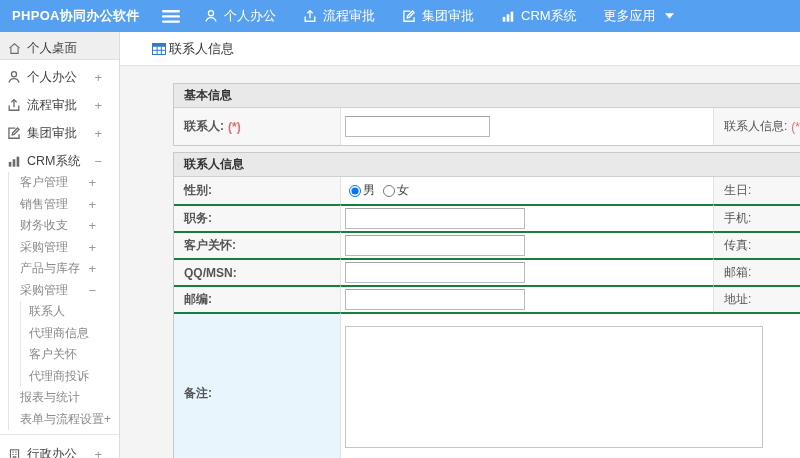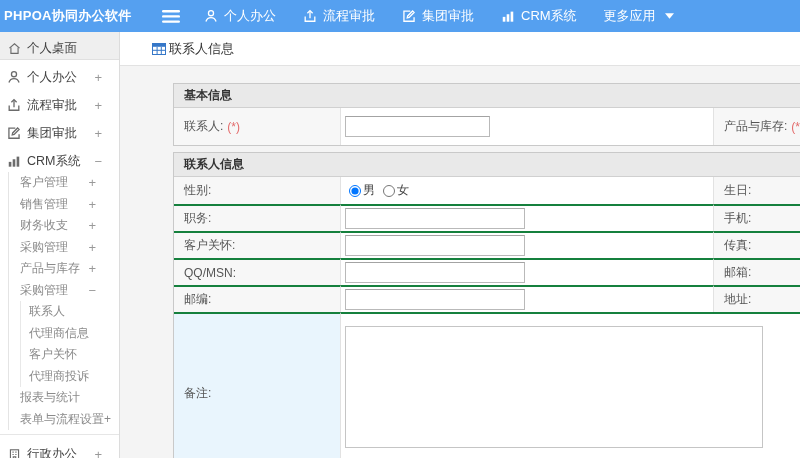--- a/index.html
+++ b/index.html
@@ -3,21 +3,21 @@
 <meta charset="utf-8">
 <style>
   * { margin:0; padding:0; box-sizing:border-box; }
   html,body { width:800px; height:458px; overflow:hidden;
     font-family:"Liberation Sans","DejaVu Sans",sans-serif; background:#f4f4f4; }
   .page { position:relative; width:800px; height:458px; overflow:hidden; }
 
   
   .topbar { position:absolute; top:0; left:0; width:800px; height:32px;
     background:#55a0f0; color:#fff; display:flex; align-items:center; z-index:5; }
-  .logo { width:150px; padding-left:4px; font-size:13px; font-weight:bold; letter-spacing:0.3px; }
+  .logo { width:150px; padding-left:12px; font-size:13px; font-weight:bold; letter-spacing:0.3px; }
   .hamburger { margin:0 16px 0 12px; display:flex; align-items:center; cursor:pointer; }
   .top-menu { display:flex; align-items:center; gap:27px; margin-left:8px; }
   .top-menu-item { display:flex; align-items:center; gap:6px; font-size:13px; cursor:pointer; white-space:nowrap; }
   .icon { display:inline-flex; align-items:center; justify-content:center; line-height:0; }
 
   
   .sidebar { position:absolute; top:32px; left:0; width:120px; height:426px;
     background:#fff; border-right:1px solid #dcdcdc; overflow:hidden; }
   .side-item { display:flex; align-items:center; cursor:pointer; color:#555; }
   .side-item.level1 { height:28px; padding:6px 0 0 7px; font-size:12.5px; color:#444; }
@@ -47,21 +47,21 @@
   .form-table { width:720px; border:1px solid #c9c9c9; background:#fff; }
   .form-table + .form-table { margin-top:6px; }
   .section-title { height:24px; background:#e9e9e9; border-bottom:1px solid #d0d0d0;
     display:flex; align-items:center; padding-left:10px; font-size:12px; font-weight:bold; color:#333; }
   .form-row { display:grid; grid-template-columns:167px 372px 179px; height:27px; }
   .sec-0 .form-row { height:37px; }
   .form-row.note { grid-template-columns:167px 551px; height:160px; }
   .form-row + .form-row .cell { border-top:2px solid #15803d; }
   .cell { display:flex; align-items:center; overflow:hidden; }
   .cell-label { background:#f7f7f7; border-right:1px solid #e2e2e2; padding-left:10px;
-    font-size:12px; color:#555; }
+    font-size:12px; color:#555;font-weight:bold; }
   .cell-label.hl { background:#e9f5fd; }
   .cell-input { background:#fff; padding-left:4px; }
   .cell-rlabel { background:#f7f7f7; border-left:1px solid #e2e2e2; padding-left:10px;
     font-size:12px; color:#555; }
   .req { color:#e36c6c; margin-left:4px; font-size:12px; }
   input[type=text] { height:21px; border:1px solid #b9b9b9; border-top-color:#a3a3a3;
     font-size:12px; padding:0 3px; background:#fff; }
   .radio-group { display:flex; align-items:center; gap:8px; font-size:12px; color:#444; padding-left:4px; }
   .radio-opt { display:flex; align-items:center; gap:2px; cursor:pointer; }
   .radio-opt input { width:12px; height:12px; }
@@ -266,21 +266,21 @@
           <div class="section-title">基本信息</div>
           <div class="form-row">
             <div class="cell cell-label">
               <span>联系人:</span>
               <span class="req">(*)</span>
             </div>
             <div class="cell cell-input">
               <input type="text" style="width: 145px;">
             </div>
             <div class="cell cell-rlabel">
-              <span>产品与库存:</span>
+              <span>联系人信息:</span>
               <span class="req">(*)</span>
             </div>
           </div>
         </div>
         <div class="form-table sec-1">
           <div class="section-title">联系人信息</div>
           <div class="form-row">
             <div class="cell cell-label">
               <span>性别:</span>
             </div>

